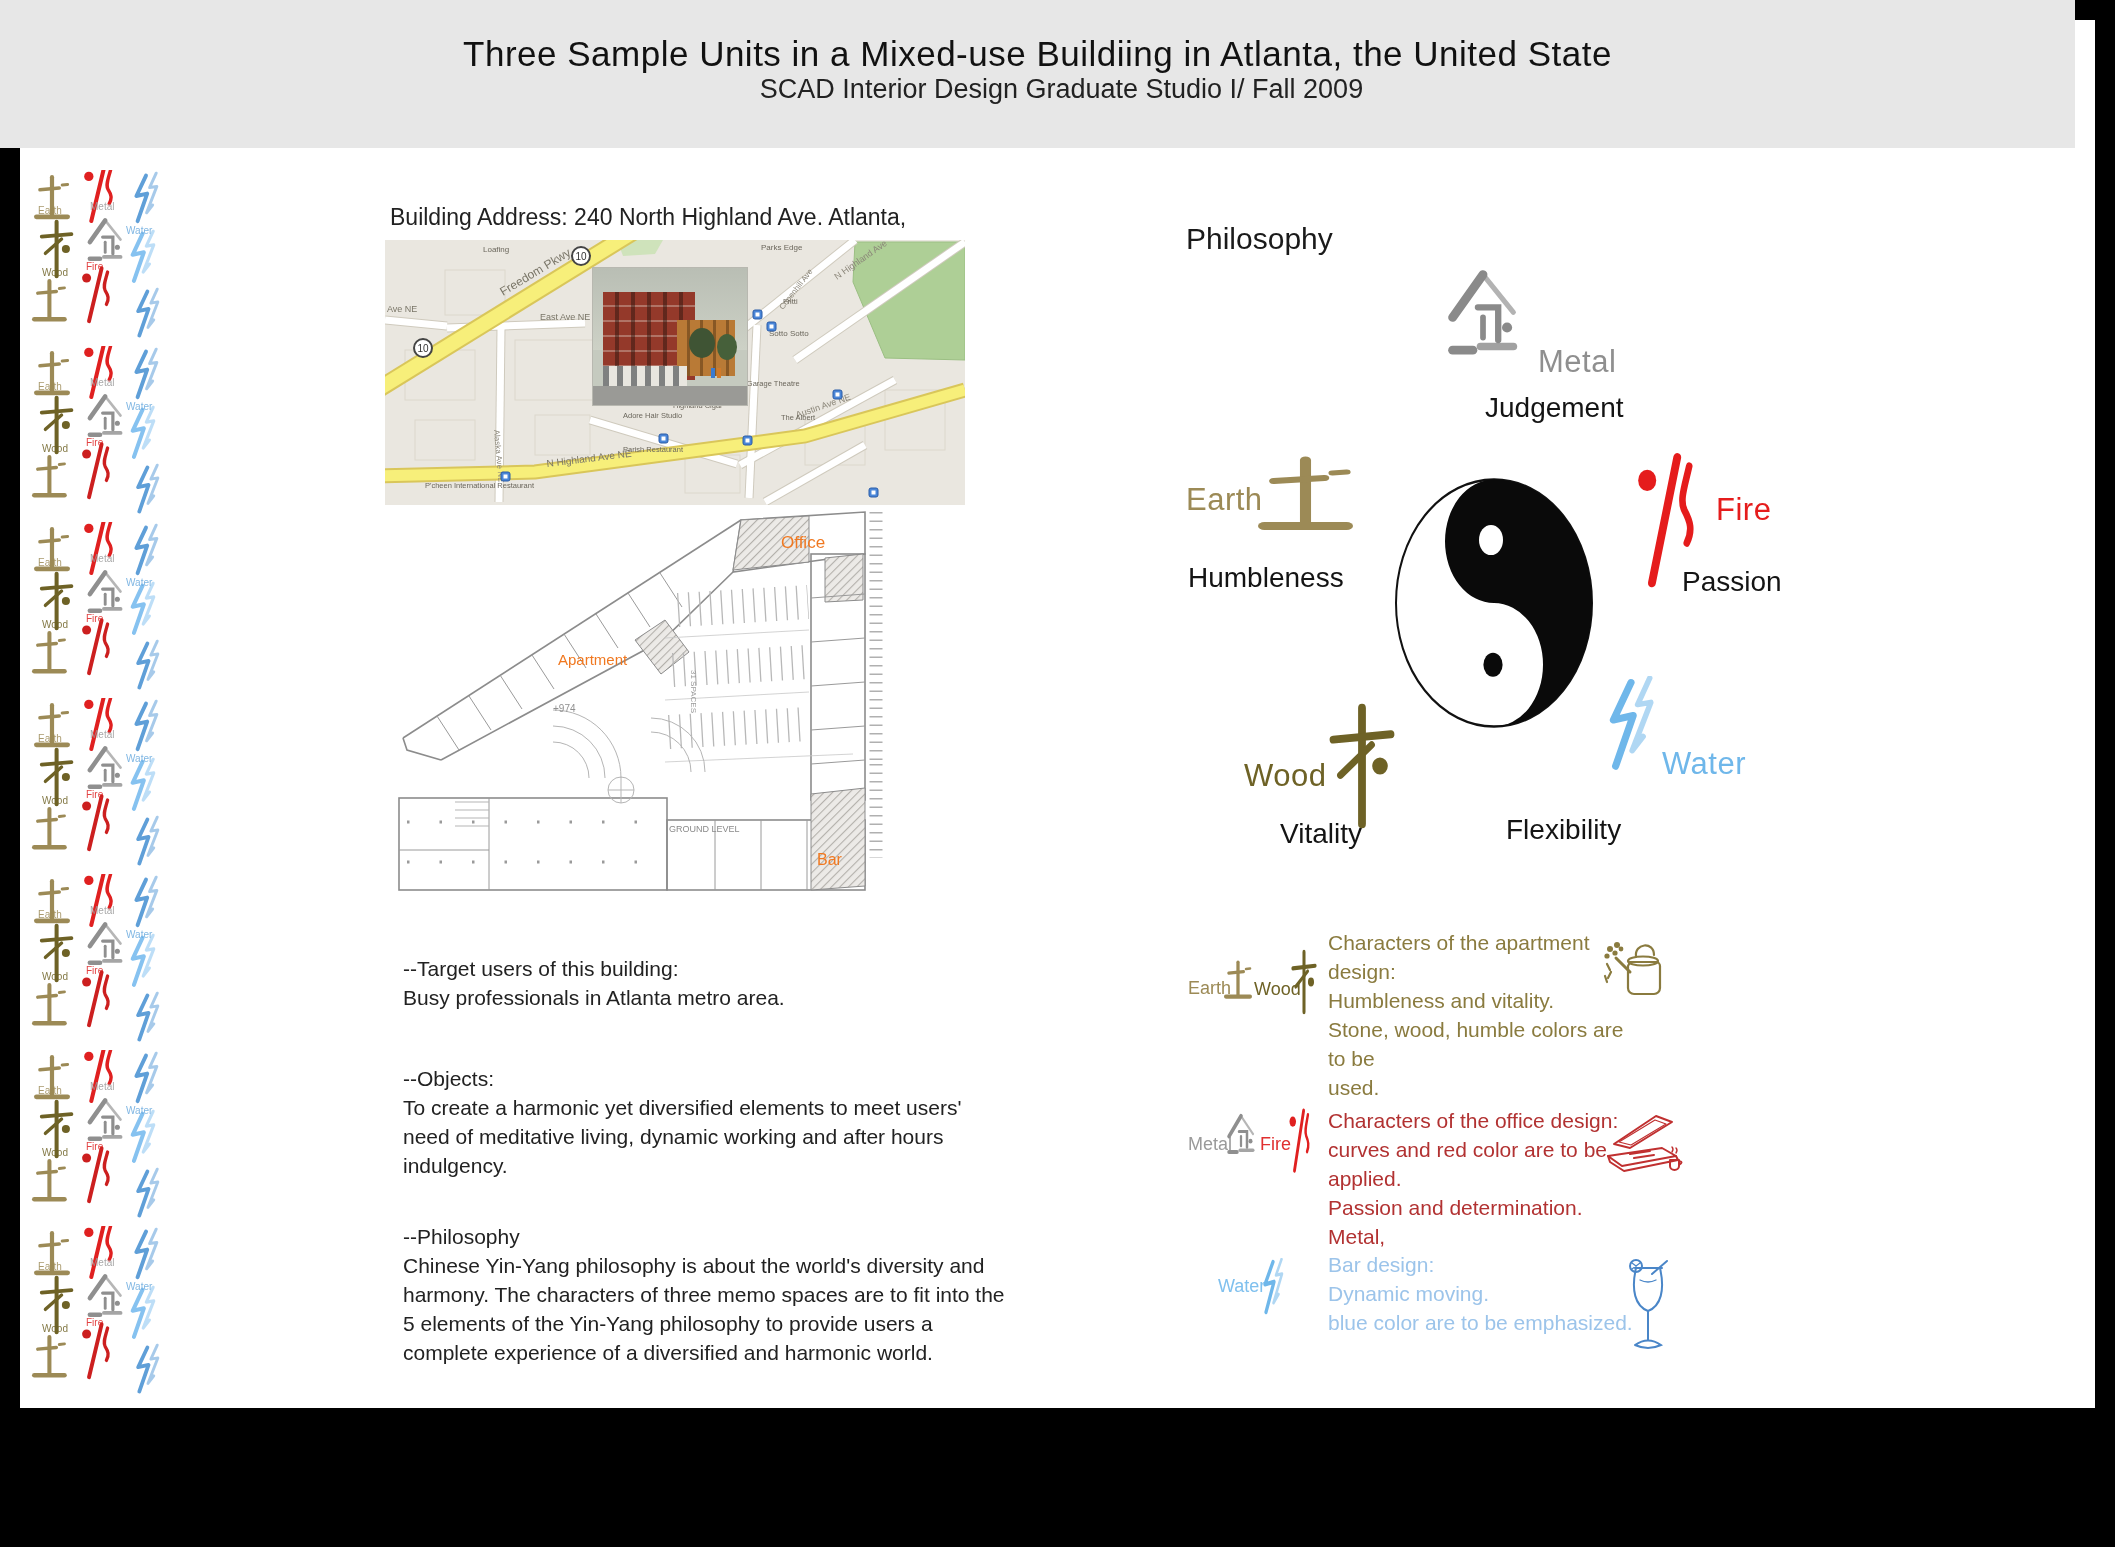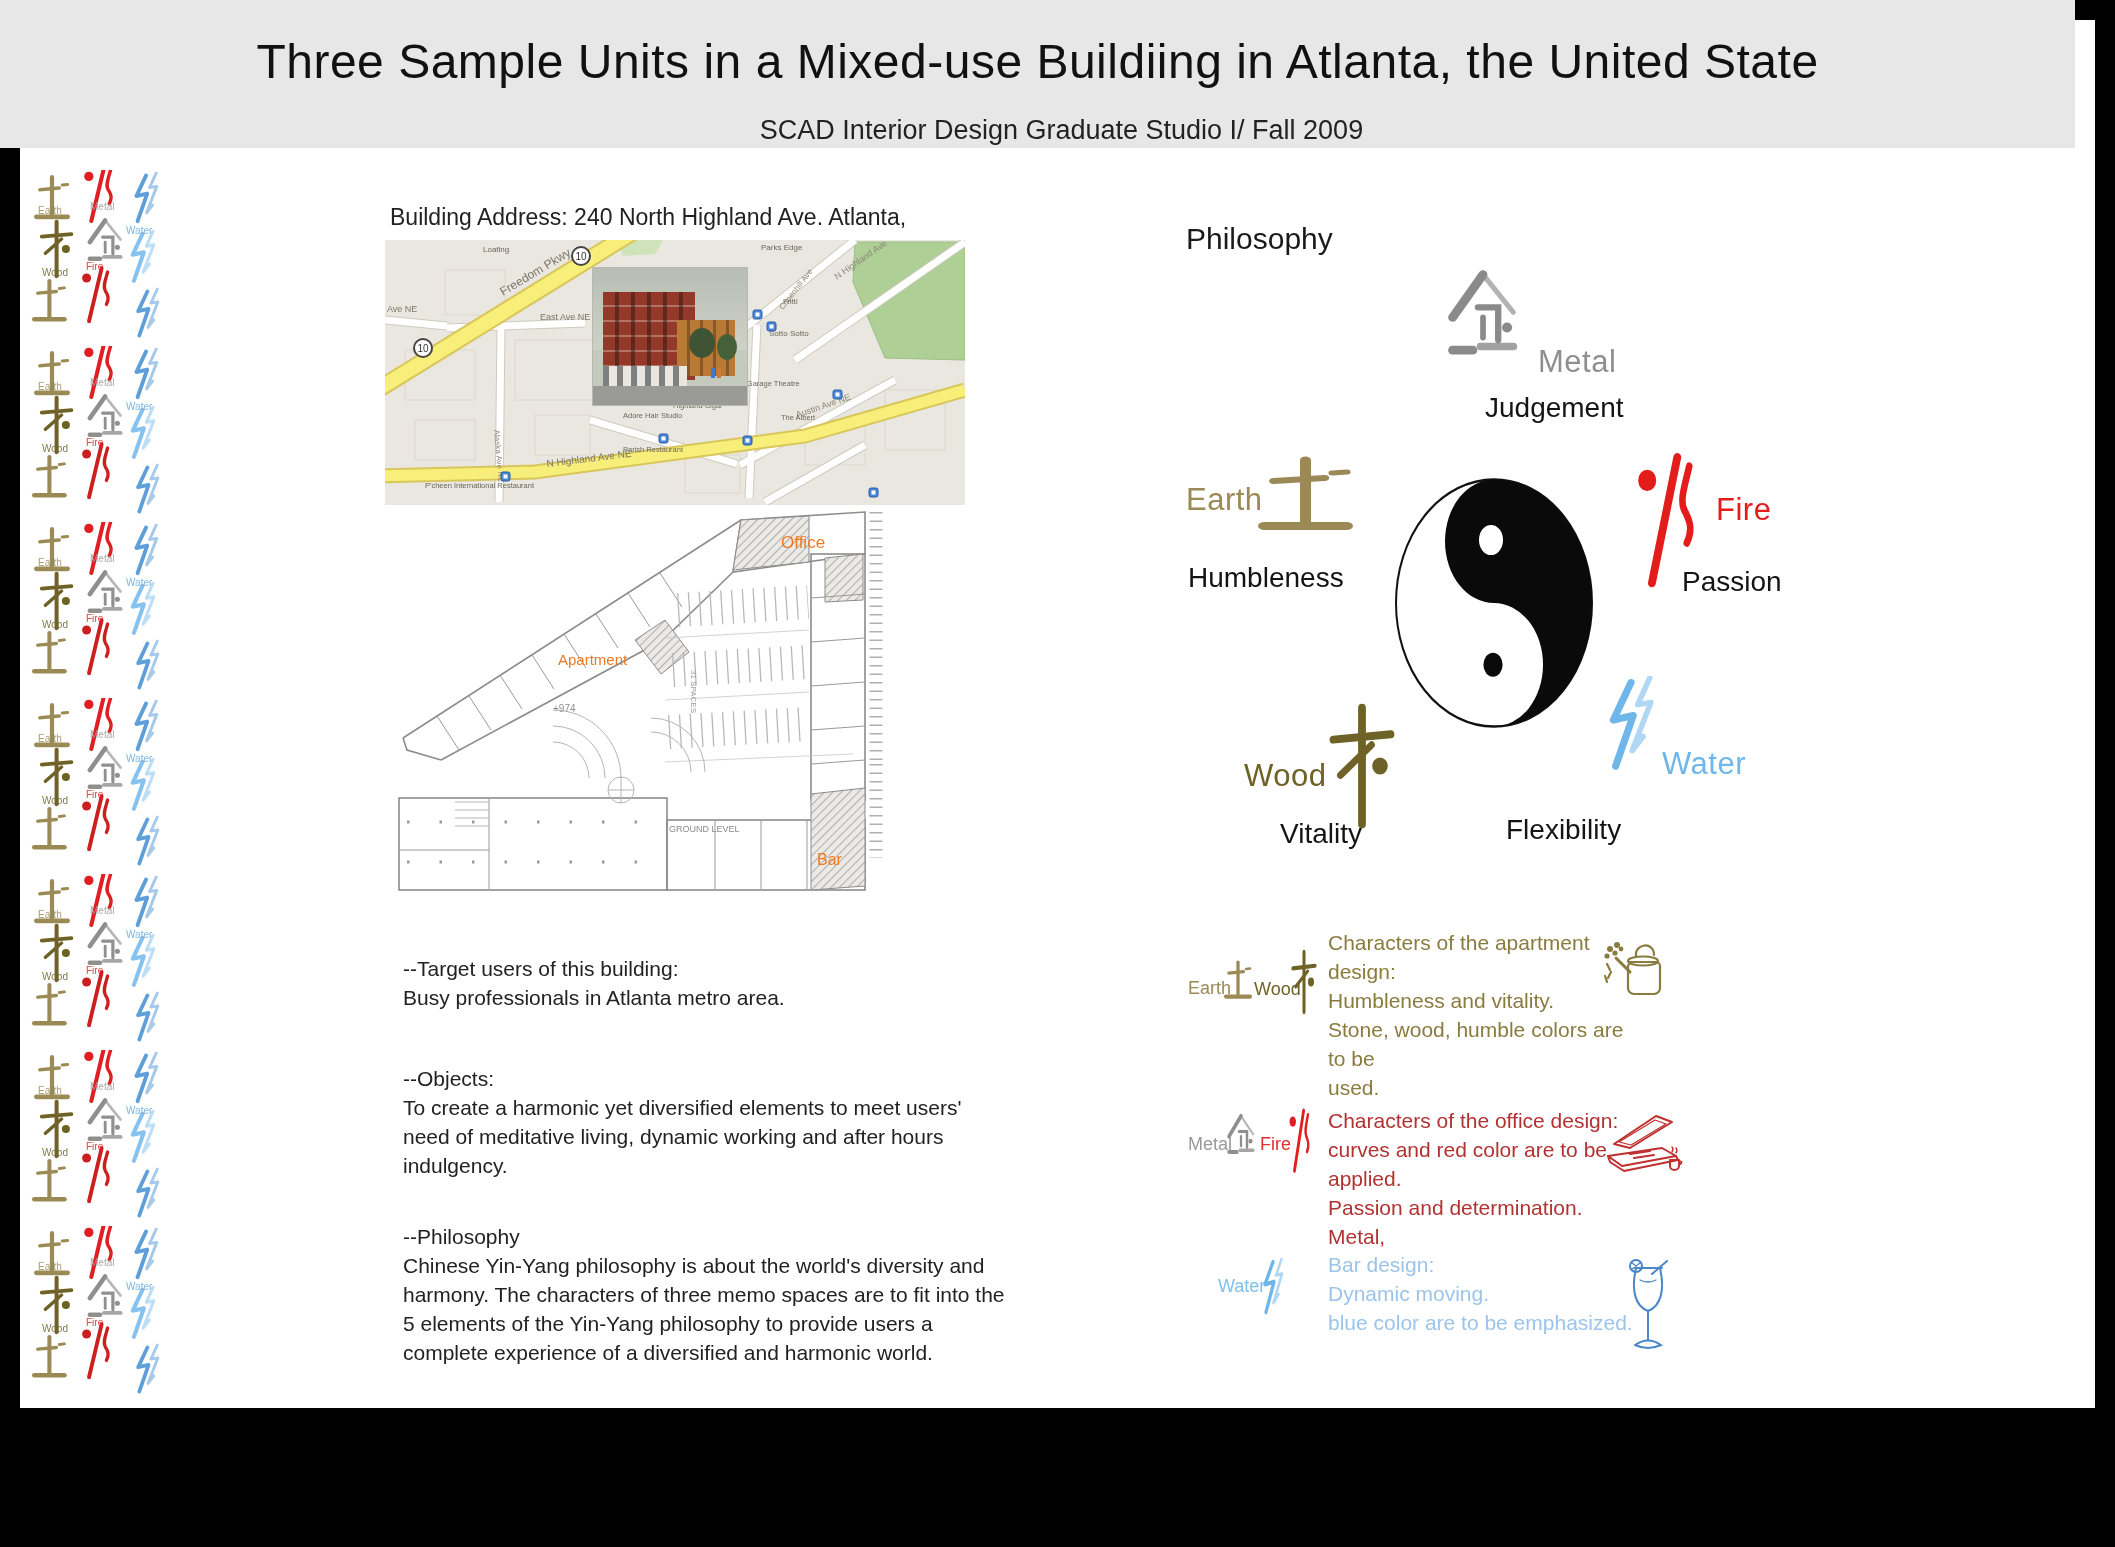--- a/index.html
+++ b/index.html
@@ -1,22 +1,22 @@
 <!DOCTYPE html>
 <html><head>
 <meta charset="utf-8">
 <style>
   html,body{margin:0;padding:0;background:#000;}
   #stage{position:relative;width:2115px;height:1547px;background:#000;overflow:hidden;
          font-family:"Liberation Sans",sans-serif;color:#1a1a1a;}
   .abs{position:absolute;}
   #board{position:absolute;left:20px;top:20px;width:2075px;height:1388px;background:#fff;}
   #titleband{position:absolute;left:0;top:0;width:2075px;height:148px;background:#e7e7e7;text-align:center;}
-  .title{margin-top:34px;font-size:48px;letter-spacing:.5px;color:#111;}
-  .subtitle{margin-top:26px;font-size:27px;color:#222;padding-left:48px;}
+  .title{margin-top:34px;font-size:35px;letter-spacing:.5px;color:#111;}
+  .subtitle{margin-top:0;font-size:27px;color:#222;padding-left:48px;}
   .body-text{font-size:21px;line-height:29px;color:#222;margin-top:26px;}
   .el-name{font-size:31px;letter-spacing:.5px;}
   .el-virtue{font-size:28px;color:#141414;}
   .mini-label{font-size:18px;}
   .note-line{font-size:21px;line-height:29px;}
   .dl{font-size:10px;font-family:"Liberation Sans",sans-serif;opacity:.85;}
   svg text{font-family:"Liberation Sans",sans-serif;}
   .maplabel{fill:#6b675c;}
   .photo-part{position:absolute;}
 </style>

